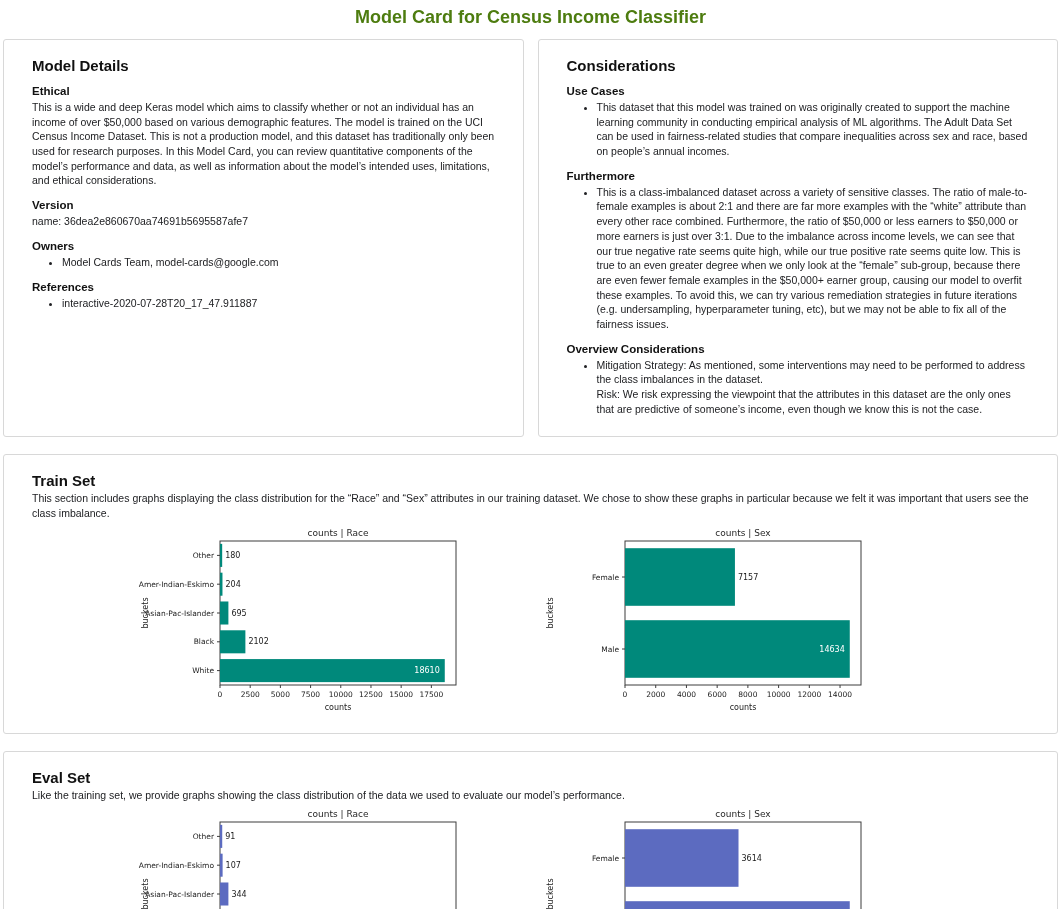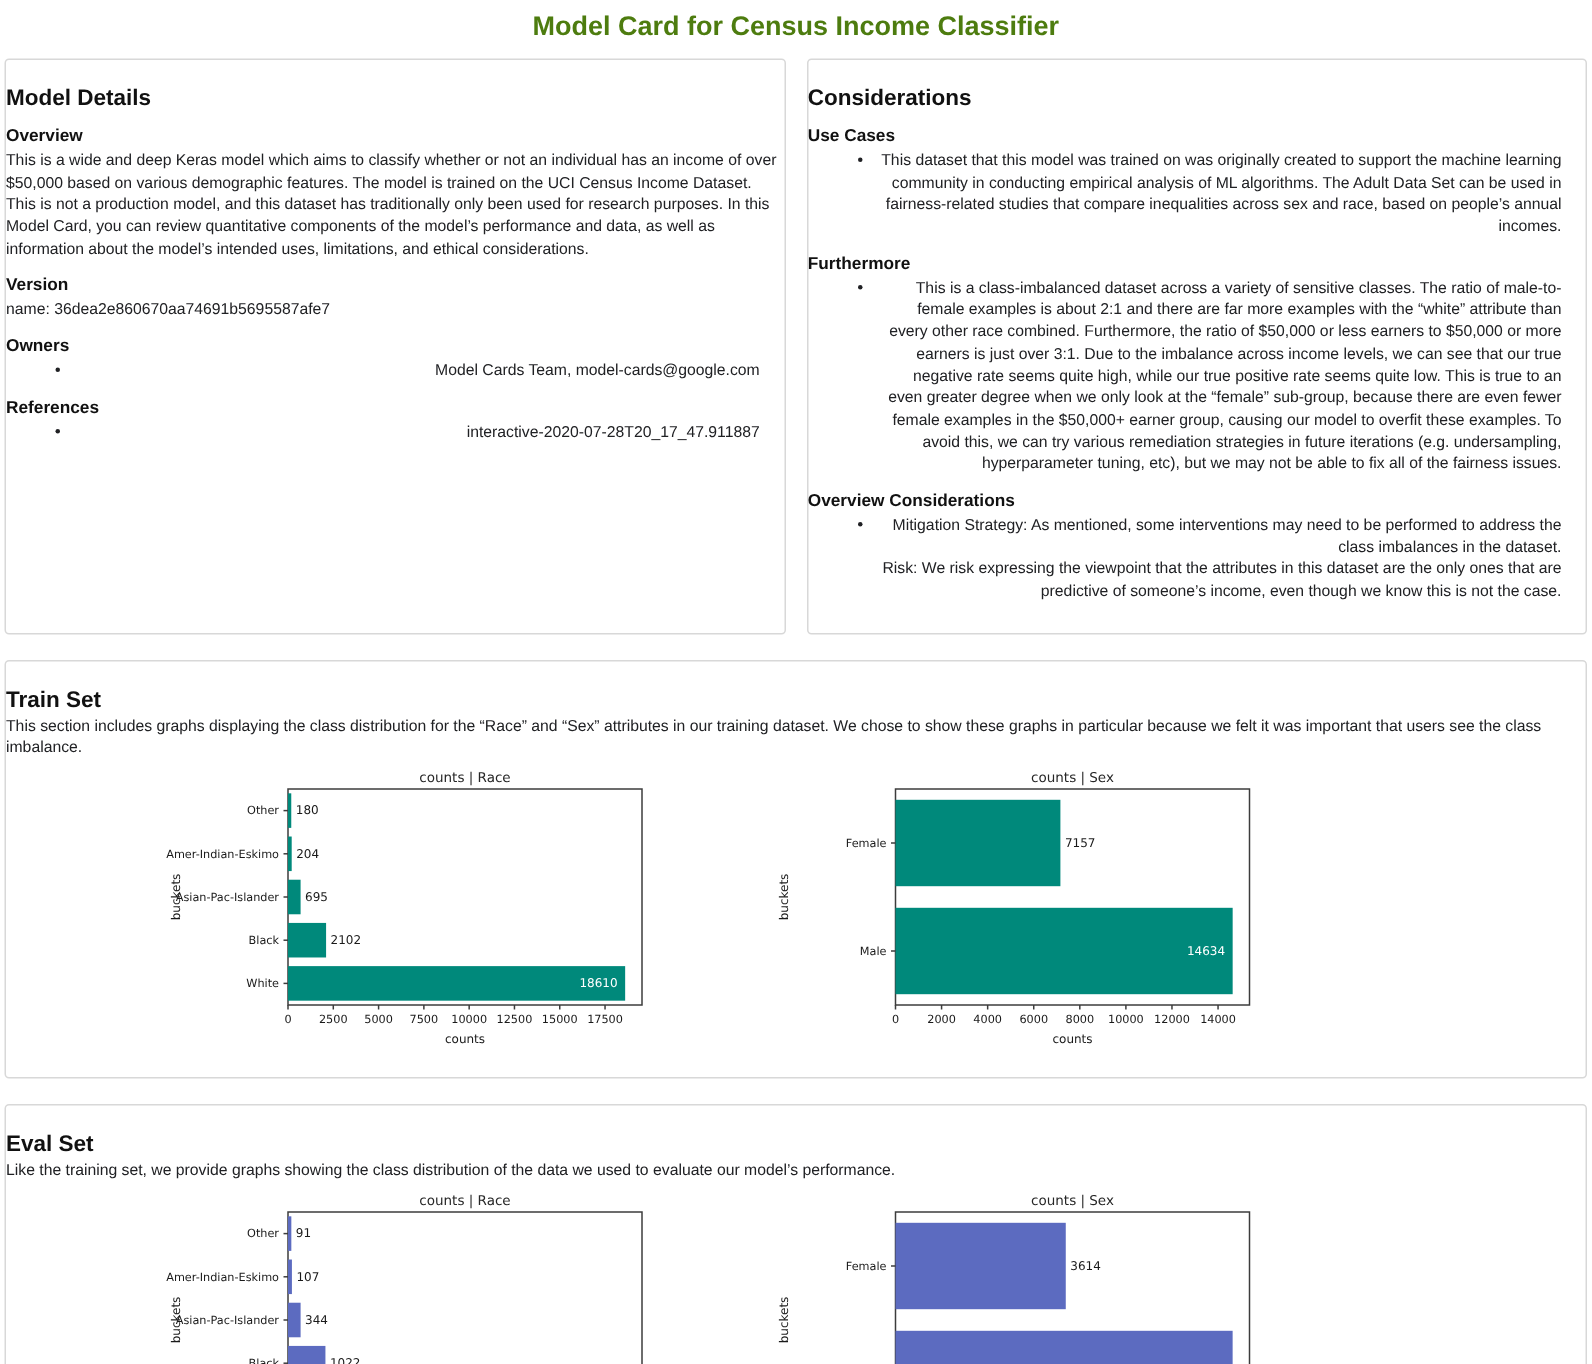--- a/index.html
+++ b/index.html
@@ -9,43 +9,43 @@
     font-family: "Liberation Sans", sans-serif;
     color: #202124;
   }
   .page-title {
     font-size: 18px; font-weight: bold; text-align: center;
     padding: 7px 0 11px; color: #4d7c0f;
   }
   .row { display: flex; gap: 14px; margin: 0 3px; align-items: stretch; }
   .card {
     background: #fff; border: 1px solid #d8d8d8; border-radius: 3px;
-    padding: 12px 0 14px;
+    padding: 12px 28px 14px;
   }
   .card.half { flex: 1; min-height: 312px; }
   .card.full { margin: 17px 3px 0; min-height: 255px; }
   h2 { font-size: 15px; font-weight: bold; color: #111; margin: 5px 0 2px; }
   h3 { font-size: 11.5px; font-weight: bold; color: #111; margin: 11px 0 3px; }
   p { font-size: 10.5px; line-height: 1.4; }
   ul { padding-left: 30px; margin: 3px 0 0; }
-  li { font-size: 10.5px; line-height: 1.4; margin: 2px 16px 6px; text-align: right; }
+  li { font-size: 10.5px; line-height: 1.4; margin: 2px 0 6px; }
   .charts-row { display: flex; padding-left: 104px; gap: 75px; margin-top: 6px; }
   .figure { width: 330px; height: 192px; }
   svg text { font-family: "DejaVu Sans", sans-serif; }
 </style>
 </head>
 <body>
 
 <h1 class="page-title">Model Card for Census Income Classifier</h1>
 
 <div class="row">
 
   <div class="card half">
     <h2>Model Details</h2>
-    <h3>Overview</h3>
+    <h3>Ethical</h3>
     <p>This is a wide and deep Keras model which aims to classify whether or not an individual has an income of over $50,000 based on various demographic features. The model is trained on the UCI Census Income Dataset. This is not a production model, and this dataset has traditionally only been used for research purposes. In this Model Card, you can review quantitative components of the model’s performance and data, as well as information about the model’s intended uses, limitations, and ethical considerations.</p>
     <h3>Version</h3>
     <p>name: 36dea2e860670aa74691b5695587afe7</p>
     <h3>Owners</h3>
     <ul>
       <li>Model Cards Team, model-cards@google.com</li>
     </ul>
     <h3>References</h3>
     <ul>
       <li>interactive-2020-07-28T20_17_47.911887</li>

